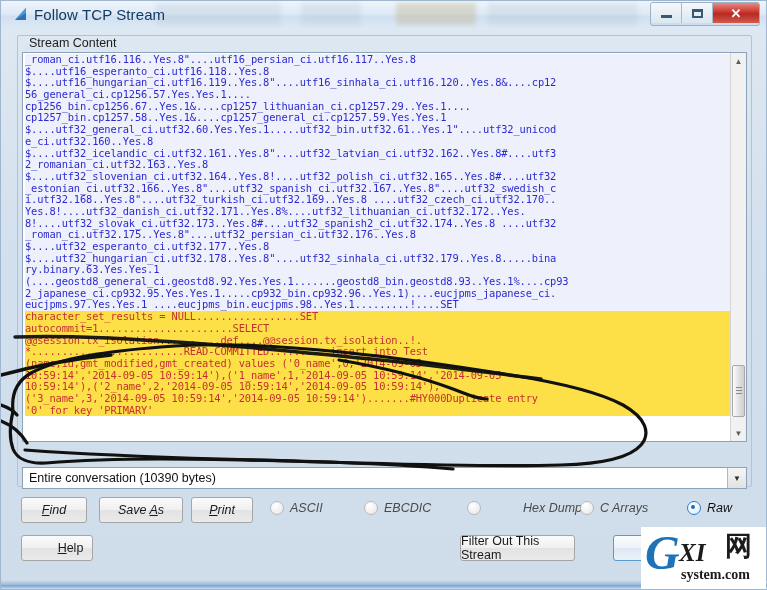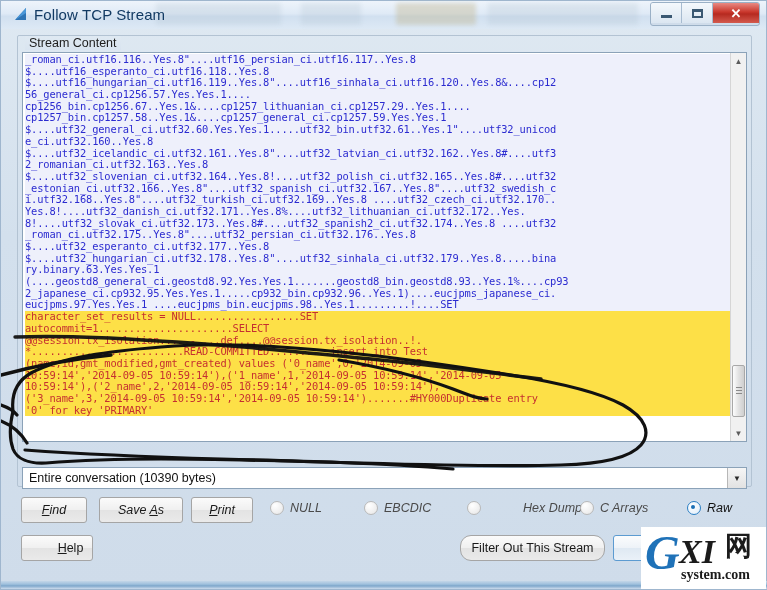--- a/index.html
+++ b/index.html
@@ -303,23 +303,23 @@
     left: 4px; top: 2px;
     font-family: "Liberation Serif", serif;
     font-size: 48px;
     font-weight: bold;
     font-style: italic;
     color: #1f72b8;
     line-height: 48px;
   }
   #watermark .wm-xi {
     position: absolute;
-    left: 38px; top: 6px;
+    left: 38px; top: 12px;
     font-family: "Liberation Serif", serif;
-    font-size: 34px;
+    font-size: 25px;
     font-weight: bold;
     font-style: italic;
     color: #1b1b1b;
   }
   #watermark .wm-cn {
     position: absolute;
     left: 84px; top: 4px;
     font-size: 27px;
     font-weight: bold;
     color: #1b1b1b;
@@ -431,21 +431,21 @@
         <span><u>F</u>ind</span>
       </div>
       <div class="btn" style="left: 78px; width: 84px;">
         <span>Save <u>A</u>s</span>
       </div>
       <div class="btn" style="left: 170px; width: 62px;">
         <span><u>P</u>rint</span>
       </div>
       <div class="radio" style="left: 249px;">
         <span class="dot"></span>
-        <span>NULL</span>
+        <span>ASCII</span>
       </div>
       <div class="radio" style="left: 343px;">
         <span class="dot"></span>
         <span>EBCDIC</span>
       </div>
       <div class="radio" style="left: 446px; gap: 36px;">
         <span class="dot"></span>
         <span>Hex Dump</span>
       </div>
       <div class="radio" style="left: 559px;">
@@ -455,21 +455,21 @@
       <div class="radio sel" style="left: 666px;">
         <span class="dot"></span>
         <span>Raw</span>
       </div>
     </div>
 
   <div id="bottomrow">
     <div class="btn" style="left:20px;width:72px;padding-left:27px;">
       <span><u>H</u><span></span>elp</span>
     </div>
-    <div class="btn" style="left:459px;width:145px;border-radius:11px;">
+    <div class="btn" style="left:459px;width:115px;">
       <span>Filter Out This Stream</span>
     </div>
     <div id="btn-ok">
       <span>OK</span>
     </div>
   </div>
 
   <div id="bottomedge"></div>
 
   <svg id="annotation" viewBox="0 0 767 590">

